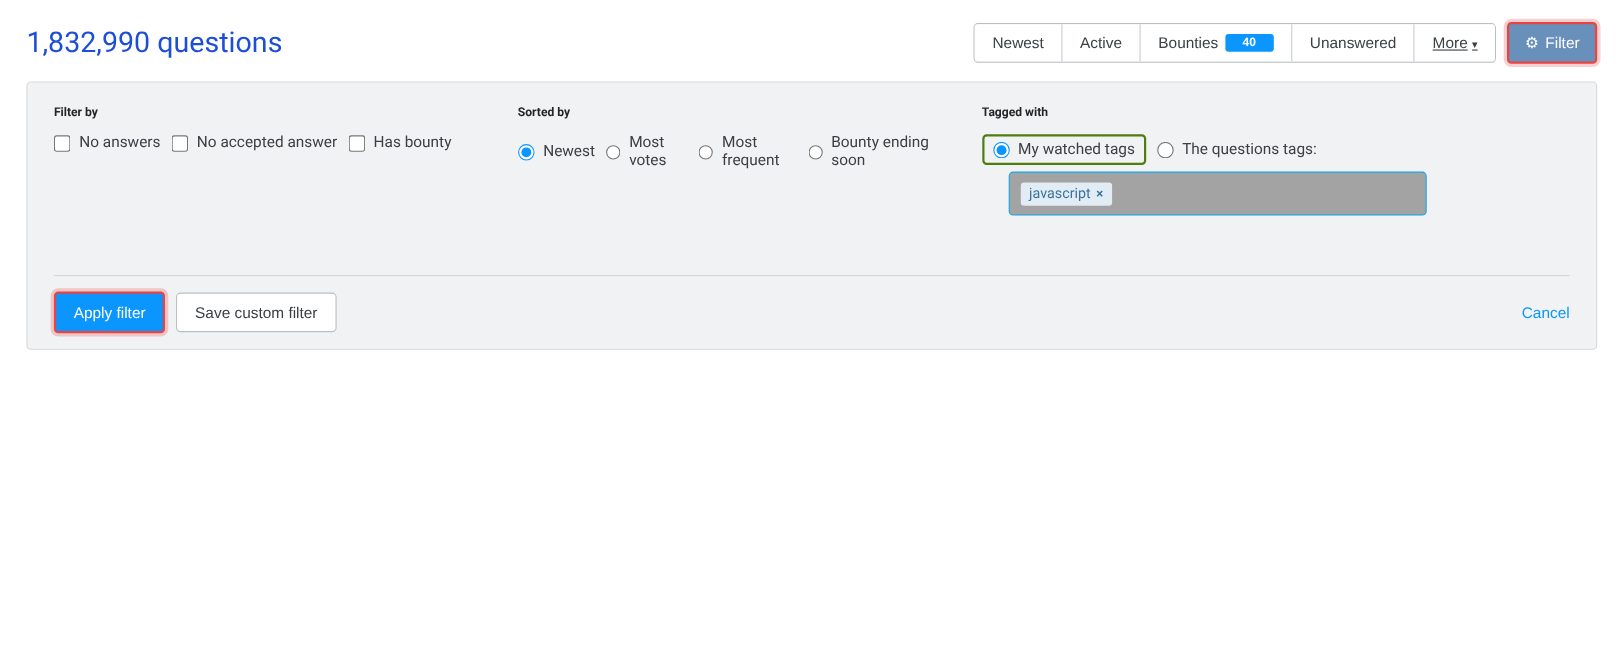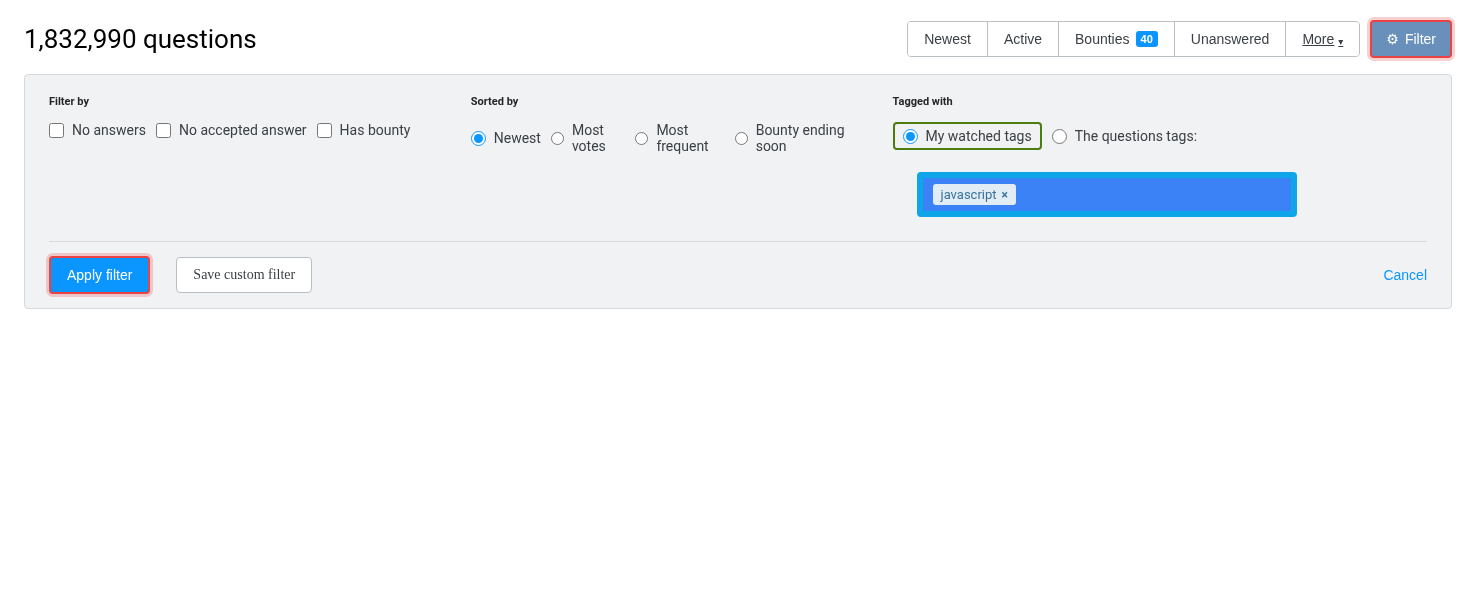--- a/index.html
+++ b/index.html
@@ -16,21 +16,21 @@
     
     .header-row {
       display: flex;
       align-items: center;
       justify-content: space-between;
       margin-bottom: 16px;
     }
     .question-count {
       font-size: 26px;
       font-weight: 400;
-      color: #000000;
+      color: #1d4ed8;
     }
     .nav-and-filter {
       display: flex;
       align-items: center;
       gap: 0;
     }
     .tab-group {
       display: flex;
       border: 1px solid #babfc4;
       border-radius: 4px;
@@ -50,21 +50,21 @@
       align-items: center;
       gap: 6px;
     }
     .tab-btn:last-child { border-right: none; }
     .badge-count {
       background: #0a95ff;
       color: #fff;
       border-radius: 3px;
       font-size: 11px;
       font-weight: 700;
-      padding: 2px 5px;
+      padding: 2px 16px;
     }
     .more-btn {
       display: flex;
       align-items: flex-end;
       gap: 4px;
       text-decoration: underline;
     }
     .chevron {
       font-size: 10px;
     }
@@ -134,26 +134,26 @@
     }
     .radio-outline {
       border: 2px solid #4d7c0f;
       border-radius: 4px;
       padding: 4px 8px;
       display: inline-flex;
       align-items: center;
       gap: 8px;
     }
     .tags-input-box {
-      border: 6px solid #0ea5e9;
-      border-radius: 4px;
-      background: #3b82f6;
+      border: 1px solid #0ea5e9;
+      border-radius: 4px;
+      background: #a3a3a3;
       min-height: 40px;
       padding: 6px 10px;
-      margin-top: 22px;
+      margin-top: 6px;
       margin-left: 24px;
       max-width: 380px;
       display: flex;
       align-items: center;
       flex-wrap: wrap;
       gap: 6px;
     }
     .tag-chip {
       background: #e1ecf4;
       color: #39739d;
@@ -170,42 +170,42 @@
       font-size: 12px;
       font-weight: 700;
     }
 
     
     .filter-footer {
       border-top: 1px solid #d6d9dc;
       padding: 14px 0;
       display: flex;
       align-items: center;
-      gap: 26px;
+      gap: 10px;
+      margin-top: 30px;
     }
     .apply-btn {
       background: #0a95ff;
       color: #fff;
       border: 2px solid #e94343;
       border-radius: 4px;
       padding: 9px 16px;
       font-size: 14px;
       font-weight: 500;
       cursor: pointer;
       box-shadow: 0 0 0 3px rgba(233,67,67,0.25);
     }
     .save-btn {
       background: #fff;
       color: #3b4045;
       border: 1px solid #babfc4;
       border-radius: 4px;
       padding: 9px 16px;
       font-size: 14px;
       cursor: pointer;
-      font-family: Liberation Serif, serif;
     }
     .cancel-link {
       margin-left: auto;
       color: #0a95ff;
       font-size: 14px;
       cursor: pointer;
       background: none;
       border: none;
       padding: 9px 0;
     }

